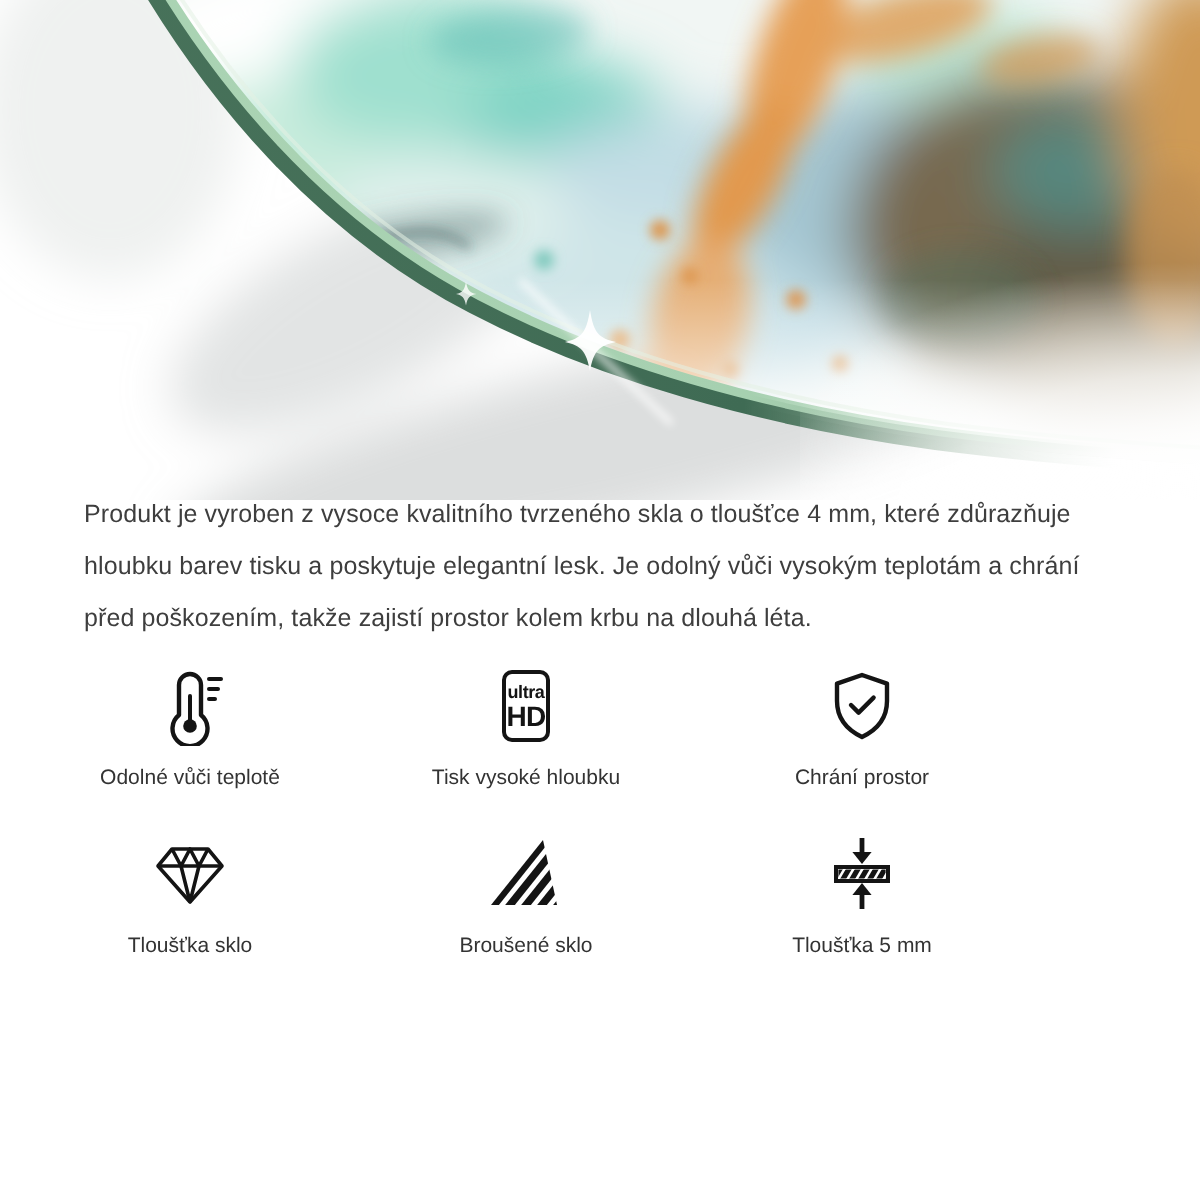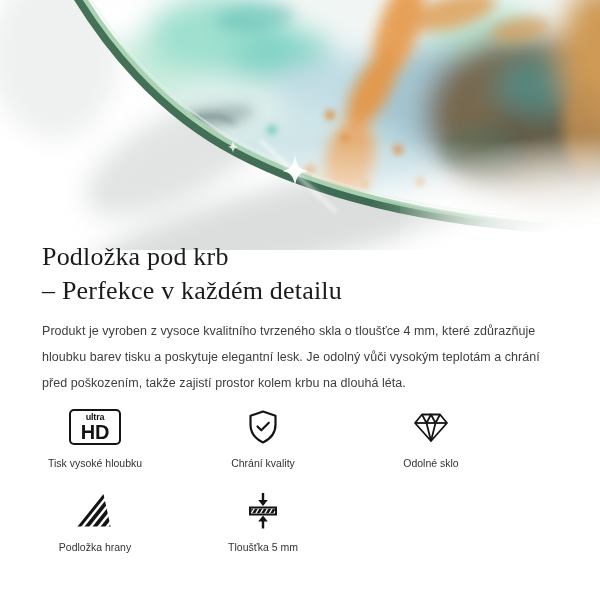--- a/index.html
+++ b/index.html
@@ -35,26 +35,26 @@
   }
   .feature { display:flex; flex-direction:column; align-items:center; }
   .icon-box { height:44px; display:flex; align-items:center; justify-content:center; }
   .icon-box svg { display:block; }
   .feature .label {
     margin-top:8px; font-size:10.5px; line-height:13px;
     color:#333333; text-align:center; white-space:nowrap;
   }
   
   .uhd {
-    width:52px; height:36px; border:2.5px solid #141414; border-radius:5px;
+    width:24px; height:36px; border:2.5px solid #141414; border-radius:5px;
     display:flex; flex-direction:column; align-items:center; justify-content:center;
     box-sizing:border-box; color:#141414;
   }
   .uhd .t { font-size:9px; font-weight:700; line-height:1; letter-spacing:-0.2px; }
-  .uhd .b { font-size:20px; font-weight:700; line-height:1; margin-top:0; letter-spacing:-0.3px; }
+  .uhd .b { font-size:14px; font-weight:700; line-height:1; margin-top:0; letter-spacing:-0.3px; }
 </style>
 </head>
 <body>
 
 <div class="page">
 
   <div class="hero">
     <svg class="hero-art" width="600" height="250" viewBox="0 0 600 250">
       <defs>
         <clipPath id="glassClip">
@@ -158,78 +158,90 @@
 
       <g>
         <line x1="260" y1="140" x2="336" y2="212" stroke="#ffffff" stroke-width="3" opacity="0.8" filter="url(#b2)"></line>
         <path transform="translate(295,171)" d="M0,-16 C1.8,-4.5 4.5,-1.8 13,0 C4.5,1.8 1.8,4.5 0,14.5 C-1.8,4.5 -4.5,1.8 -12.5,0 C-4.5,-1.8 -1.8,-4.5 0,-16 Z" fill="#ffffff" opacity="0.95"></path>
         <path transform="translate(233,147) scale(0.4)" d="M0,-16 C1.8,-4.5 4.5,-1.8 13,0 C4.5,1.8 1.8,4.5 0,14.5 C-1.8,4.5 -4.5,1.8 -12.5,0 C-4.5,-1.8 -1.8,-4.5 0,-16 Z" fill="#ffffff" opacity="0.8"></path>
       </g>
     </svg>
   </div>
 
   <div class="content">
-    <h1 class="title"><span>Podložka pod krb</span><br><span>– Perfekce v každém detailu</span></h1>
     <p class="desc">Produkt je vyroben z vysoce kvalitního tvrzeného skla o tloušťce 4 mm, které zdůrazňuje hloubku barev tisku a poskytuje elegantní lesk. Je odolný vůči vysokým teplotám a chrání před poškozením, takže zajistí prostor kolem krbu na dlouhá léta.</p>
   </div>
 
   <div class="features">
 
+    <div class="feature">
+      <div class="icon-box">
+        <svg width="40" height="40" viewBox="0 0 40 40">
+          <path d="M14.5,24.5 L14.5,9.5 A5.5,5.5 0 0 1 25.5,9.5 L25.5,24.5 A8.75,8.75 0 1 1 14.5,24.5 Z" fill="none" stroke="#141414" stroke-width="2.2" stroke-linejoin="round"></path>
+          <line x1="20" y1="15" x2="20" y2="27" stroke="#141414" stroke-width="2" stroke-linecap="round"></line>
+          <circle cx="20" cy="30" r="3.4" fill="#141414"></circle>
+          <line x1="29.5" y1="6.5" x2="35.5" y2="6.5" stroke="#141414" stroke-width="2" stroke-linecap="round"></line>
+          <line x1="29.5" y1="11.5" x2="34" y2="11.5" stroke="#141414" stroke-width="2" stroke-linecap="round"></line>
+          <line x1="29.5" y1="16.5" x2="32.5" y2="16.5" stroke="#141414" stroke-width="2" stroke-linecap="round"></line>
+        </svg>
+      </div>
+      <div class="label">Odolné vůči teplotě</div>
+    </div>
 
     <div class="feature">
       <div class="icon-box">
         <div class="uhd">
           <span class="t">ultra</span>
           <span class="b">HD</span>
         </div>
       </div>
       <div class="label">Tisk vysoké hloubku</div>
     </div>
 
     <div class="feature">
       <div class="icon-box">
         <svg width="40" height="40" viewBox="0 0 40 40">
           <path d="M20,4.5 L32.5,8.8 L32.5,17.5 C32.5,26 27.3,32 20,35.5 C12.7,32 7.5,26 7.5,17.5 L7.5,8.8 Z" fill="none" stroke="#141414" stroke-width="2.2" stroke-linejoin="round"></path>
           <path d="M14.5,19.5 L18.3,23.3 L25.8,15.8" fill="none" stroke="#141414" stroke-width="2.2" stroke-linecap="round" stroke-linejoin="round"></path>
         </svg>
       </div>
-      <div class="label">Chrání kvality</div>
+      <div class="label">Chrání prostor</div>
     </div>
 
     <div class="feature">
       <div class="icon-box">
         <svg width="40" height="40" viewBox="0 0 40 40">
           <g fill="none" stroke="#141414" stroke-width="1.8" stroke-linejoin="round">
             <path d="M11,7.5 L29,7.5 L36,16 L20,34 L4,16 Z"></path>
             <path d="M4,16 L36,16"></path>
             <path d="M11,7.5 L15.5,16 L20,34 M29,7.5 L24.5,16 L20,34 M15.5,16 L20,7.5 L24.5,16"></path>
           </g>
         </svg>
       </div>
-      <div class="label">Odolné sklo</div>
+      <div class="label">Tloušťka sklo</div>
     </div>
 
     <div class="feature">
       <div class="icon-box">
         <svg width="40" height="40" viewBox="0 0 40 40">
           <defs>
               <clipPath id="triClip">
                 <path d="M2.5,35.5 L28.5,3 L35.5,35.5 Z"></path>
               </clipPath>
             </defs>
           <g clip-path="url(#triClip)" stroke="#141414" stroke-width="3.8">
             <line x1="2" y1="38" x2="30" y2="3"></line>
             <line x1="10" y1="38" x2="38" y2="3"></line>
             <line x1="18" y1="38" x2="46" y2="3"></line>
             <line x1="26" y1="38" x2="54" y2="3"></line>
             <line x1="34" y1="38" x2="62" y2="3"></line>
           </g>
         </svg>
       </div>
-      <div class="label">Podložka hrany</div>
+      <div class="label">Broušené sklo</div>
     </div>
 
     <div class="feature">
       <div class="icon-box">
         <svg width="40" height="40" viewBox="0 0 40 40">
           <defs>
               <clipPath id="barClip">
                 <rect x="8.2" y="17.7" width="23.6" height="4.6"></rect>
               </clipPath>
             </defs>

